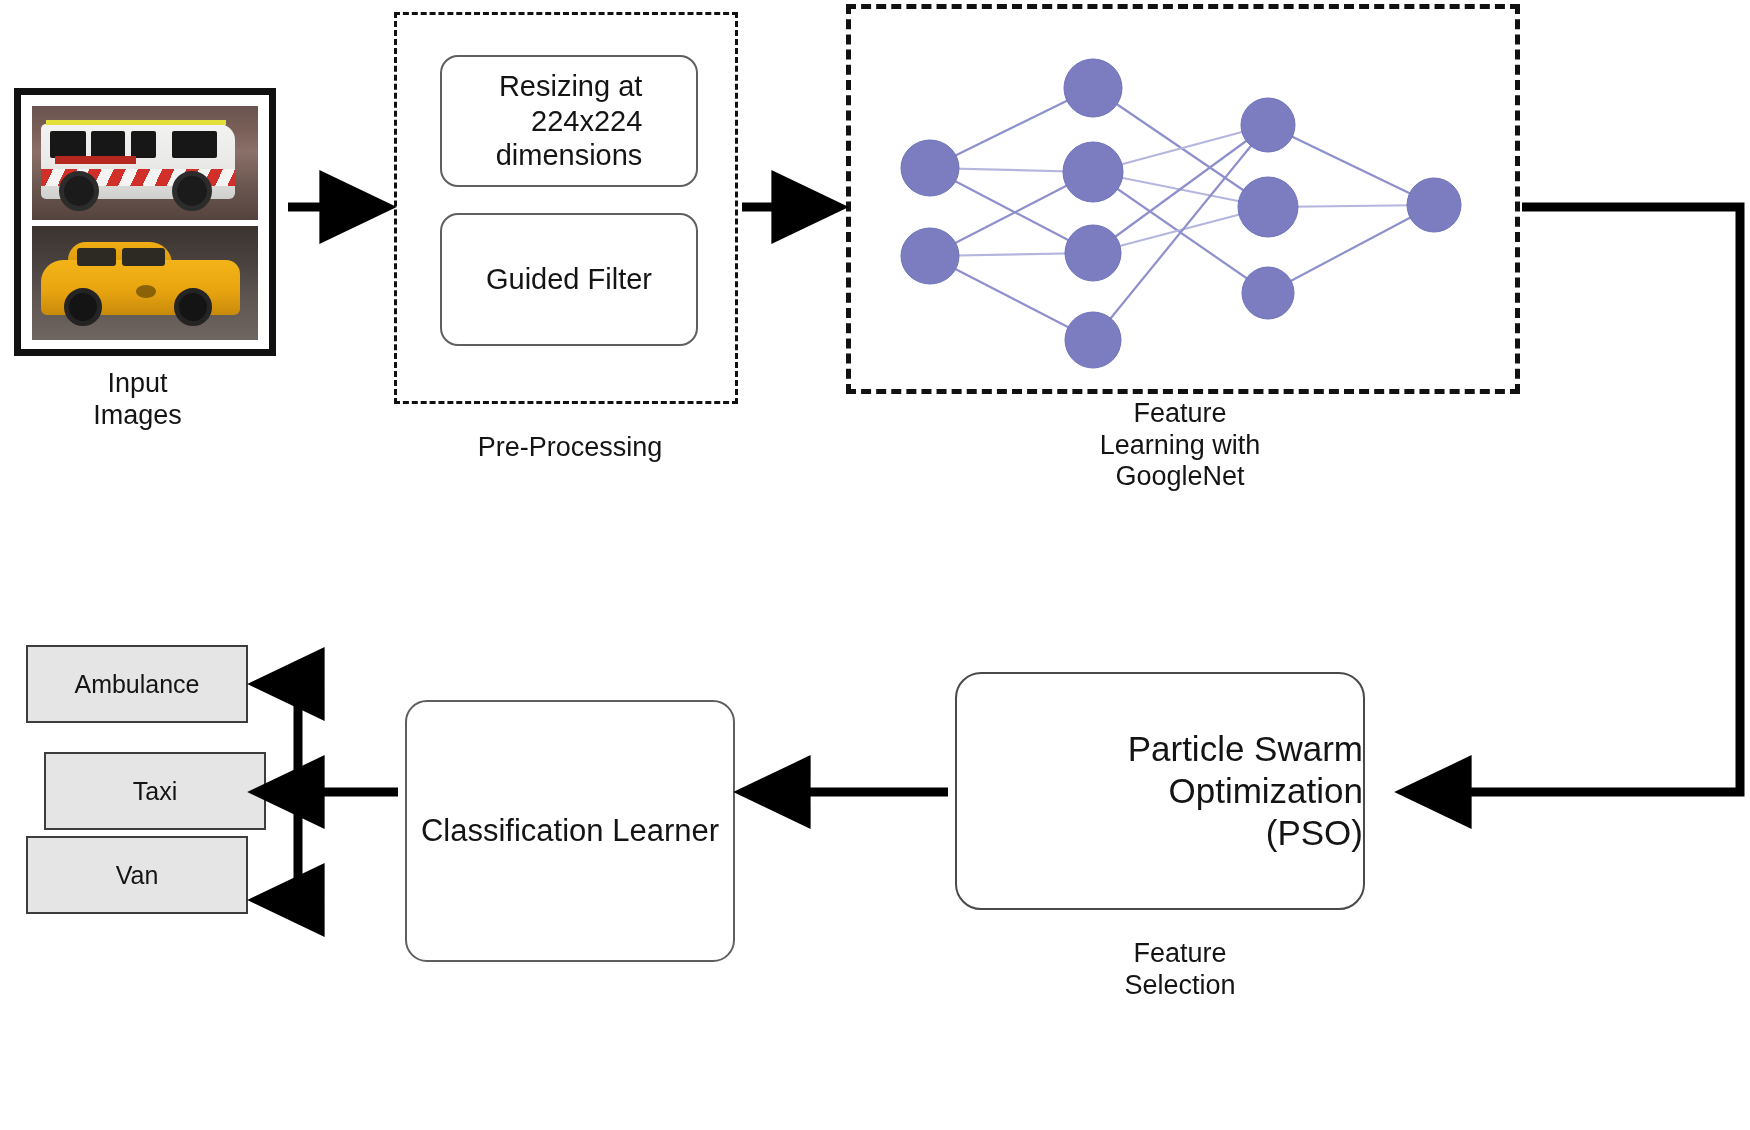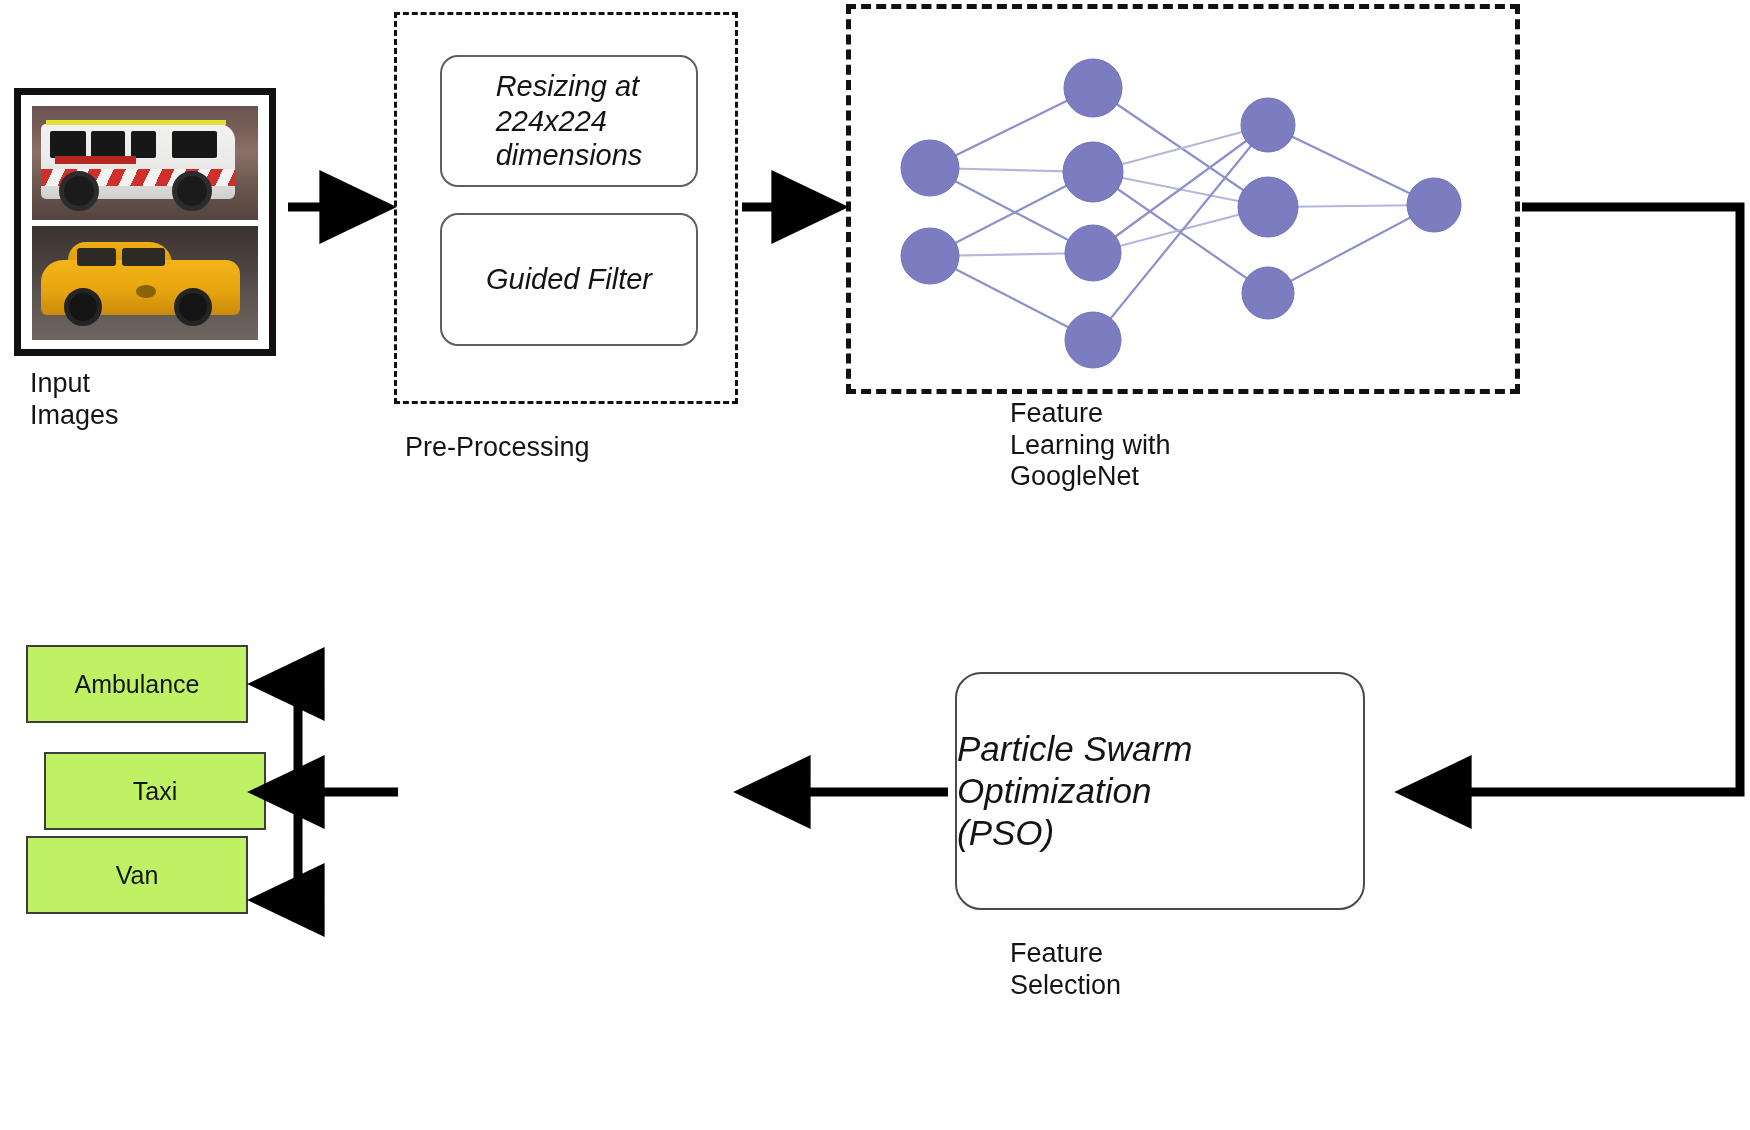--- a/index.html
+++ b/index.html
@@ -69,58 +69,57 @@
   .taxi-win { position: absolute; top: 19%; height: 16%; background: #2d2a24; border-radius: 3px; }
   .taxi-win.tw1 { left: 20%; width: 17%; }
   .taxi-win.tw2 { left: 40%; width: 19%; }
   .taxi-mark { position: absolute; left: 46%; top: 52%; width: 9%; height: 11%; border-radius: 50%; background: #8a6207; }
   .taxi-wheel { position: absolute; bottom: 12%; width: 28px; height: 28px; border-radius: 50%; background: #141414; border: 5px solid #242424; }
   .taxi-wheel.tw-a { left: 14%; }
   .taxi-wheel.tw-b { left: 63%; }
 
   
   .caption {
-    text-align: left;
+    text-align: center;
     font-size: 27px;
     line-height: 1.17;
     color: #141414;
     white-space: pre-line;
   }
 
   
   .rbox {
     box-sizing: border-box;
     background: #ffffff;
     border: 2px solid #5f5f5f;
     border-radius: 18px;
     display: flex;
     align-items: center;
     justify-content: center;
-    text-align: left;
+    text-align: right;
     font-size: 29px;
     line-height: 1.2;
     color: #141414;
     white-space: pre-line;
-    font-style: italic;
   }
   #box-resize { left: 440px; top: 55px; width: 258px; height: 132px; }
   #box-filter { left: 440px; top: 213px; width: 258px; height: 133px; }
   #box-classifier {
     left: 405px; top: 700px; width: 330px; height: 262px;
     font-size: 31px; border-radius: 22px;
   }
   #box-pso {
     left: 955px; top: 672px; width: 410px; height: 238px;
     font-size: 35px; border-radius: 26px; border-color: #4a4a4a;
   }
 
   
   .sqbox {
     box-sizing: border-box;
-    background: #bef264;
+    background: #e5e5e5;
     border: 2px solid #3d3d3d;
     display: flex;
     align-items: center;
     justify-content: center;
     font-size: 25px;
     color: #141414;
   }
   #box-ambulance { left: 26px; top: 645px; width: 222px; height: 78px; }
   #box-taxi      { left: 26px; top: 752px; width: 222px; height: 78px; margin-left: 18px; }
   #box-van       { left: 26px; top: 836px; width: 222px; height: 78px; }
@@ -189,20 +188,21 @@
 
   <div class="abs caption" id="cap-feature">Feature
 Learning with
 GoogleNet</div>
 
   <div class="abs rbox" id="box-pso">Particle Swarm Optimization
 (PSO)</div>
   <div class="abs caption" id="cap-featuresel">Feature
 Selection</div>
 
+  <div class="abs rbox" id="box-classifier">Classification Learner</div>
 
   <div class="abs sqbox" id="box-ambulance">Ambulance</div>
   <div class="abs sqbox" id="box-taxi">Taxi</div>
   <div class="abs sqbox" id="box-van">Van</div>
 
   <svg class="layer" viewBox="0 0 1750 1130">
     <defs>
       <marker id="ah" markerWidth="9" markerHeight="9" refX="7.4" refY="4.5" orient="auto">
         <path d="M0,0.4 L8.6,4.5 L0,8.6 z" fill="#000000"></path>
       </marker>

